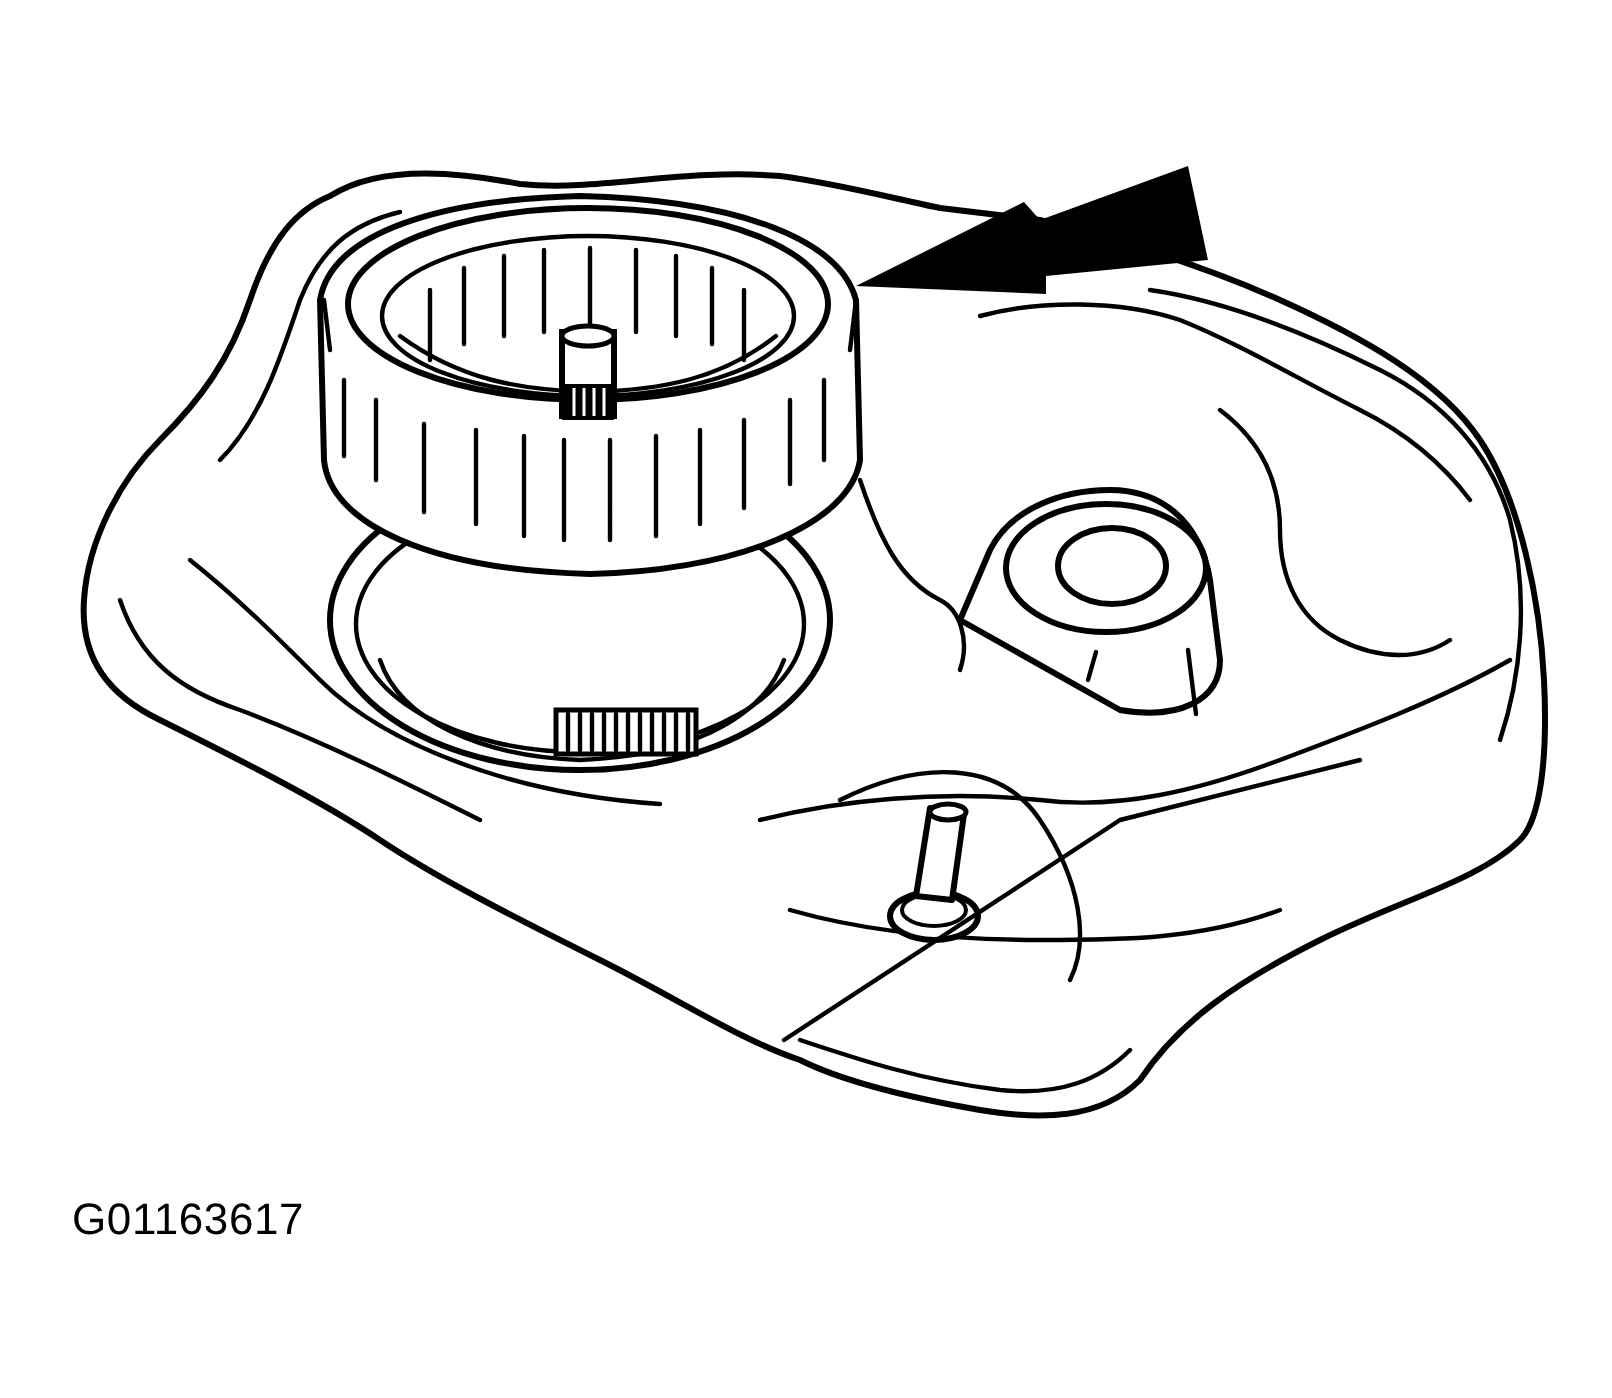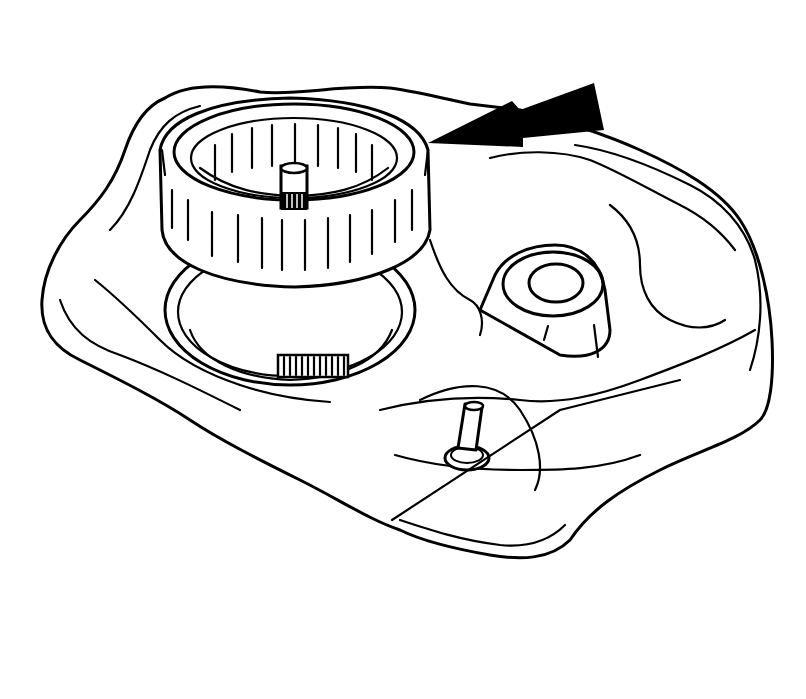--- a/index.html
+++ b/index.html
@@ -77,13 +77,14 @@
       <ellipse cx="474" cy="406" rx="9" ry="4" fill="#fff" stroke="#000" stroke-width="2.5"></ellipse>
     </g>
     <path class="ln2" d="M420 400 C460 380 500 380 520 410 C540 440 545 470 535 490"></path>
     <path class="ln2" d="M392 520 L560 410 M560 410 L680 380"></path>
 
     <g>
       <polygon class="blk" points="428,143 512,101 520,110 594,83 604,130 523,138 523,147"></polygon>
     </g>
   </svg>
 
+  <div class="fig-label">G01163617</div>
 </div>
 
 </body></html>

